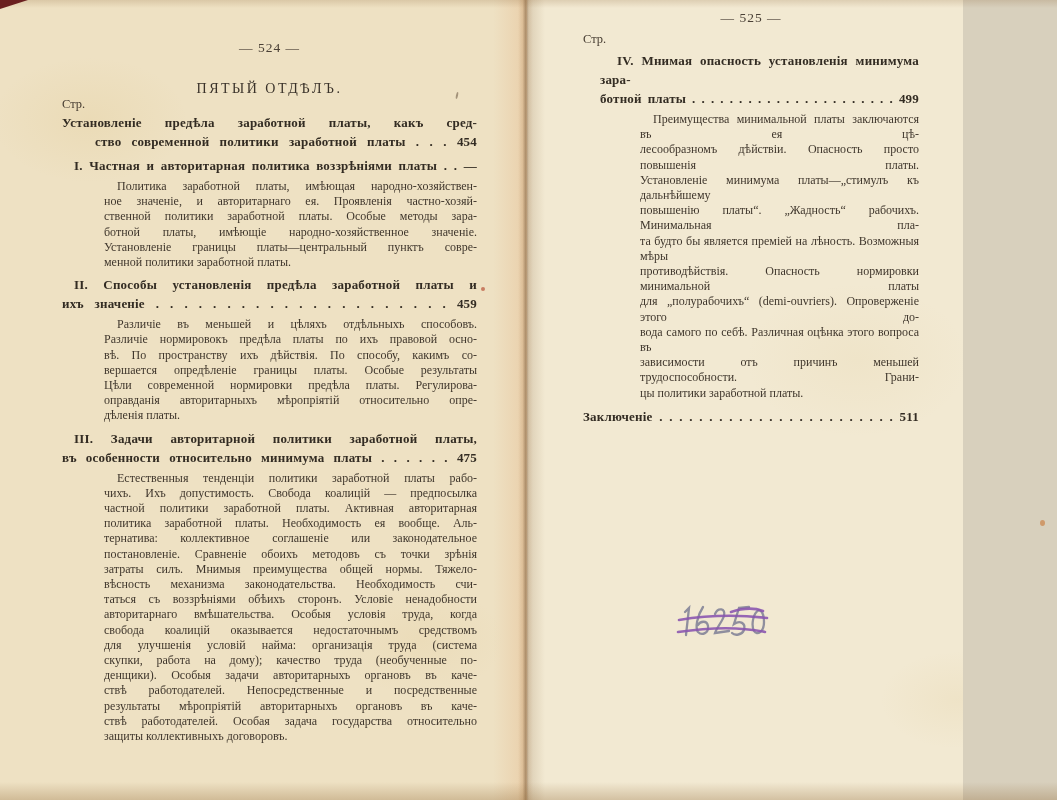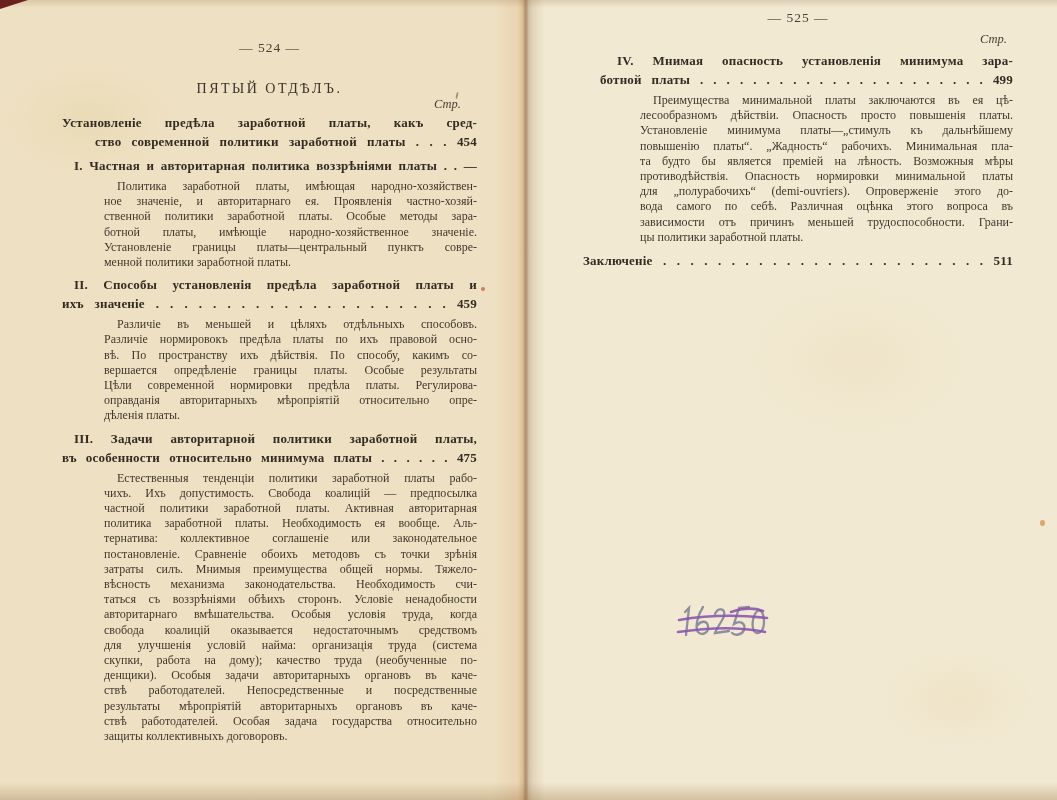--- a/index.html
+++ b/index.html
@@ -22,37 +22,37 @@
   .page{position:absolute;top:0;height:800px;box-sizing:border-box;}
   .page-left{
     left:0;width:527px;background:var(--page-left-bg);
     padding:40px 50px 0 62px;
     background-image:radial-gradient(140px 90px at 90px 120px,rgba(205,165,70,.10),rgba(205,165,70,0) 70%),
                      radial-gradient(120px 80px at 420px 640px,rgba(200,160,70,.08),rgba(200,160,70,0) 70%);
   }
   .page-left::after{content:"";position:absolute;right:0;top:0;width:34px;height:100%;
     background:linear-gradient(to right,rgba(225,165,115,0),rgba(222,160,105,.28));pointer-events:none;}
   .page-right{
-    left:527px;width:530px;background:var(--page-right-bg);
+    left:527px;width:436px;background:var(--page-right-bg);
     padding:10px 44px 0 56px;
     background-image:radial-gradient(160px 110px at 330px 360px,rgba(200,165,80,.07),rgba(200,165,80,0) 70%),
                      radial-gradient(110px 70px at 430px 700px,rgba(200,160,70,.08),rgba(200,160,70,0) 70%);
   }
   .page-right::before{content:"";position:absolute;left:0;top:0;width:18px;height:100%;
     background:linear-gradient(to right,rgba(120,85,45,.20),rgba(120,85,45,0));pointer-events:none;}
   .gutter{position:absolute;left:518px;top:0;width:15px;height:800px;z-index:4;
     background:linear-gradient(90deg,rgba(170,120,70,0) 0%,rgba(165,115,65,.20) 30%,rgba(110,75,40,.50) 52%,rgba(170,125,80,.15) 72%,rgba(255,255,255,0) 100%);}
   .corner-tl{position:absolute;left:0;top:0;width:28px;height:9px;background:var(--corner);
     clip-path:polygon(0 0,100% 0,0 100%);z-index:6;}
 
   .pg-header{text-align:center;font-size:13.5px;line-height:16px;letter-spacing:1px;color:#4a4036;}
   .page-left .pg-header{margin-bottom:24px;text-align:center;}
   .page-right .pg-header{margin-bottom:6px;}
   .section-title{text-align:center;font-size:14px;line-height:17px;letter-spacing:2.5px;color:#3a322a;}
-  .str-label{text-align:right;font-style:italic;font-size:12.5px;line-height:14px;color:#473d32;}
+  .str-label{text-align:left;font-size:12.5px;line-height:14px;color:#473d32;}
   .page-left .str-label{padding-right:16px;margin-bottom:2px;}
   .page-right .str-label{padding-right:6px;margin-bottom:4px;}
 
   .ln{text-align:justify;text-align-last:justify;}
   .entry{font-weight:bold;font-size:13px;line-height:19px;color:var(--ink-bold);letter-spacing:.2px;}
   .entry{margin-top:5px;}
   .main-entry{margin-top:0;}
   .main-entry .ln + .ln{padding-left:33px;}
   .entry-num .ln:first-child{text-indent:12px;}
   .entry-iv{margin-left:17px;}

